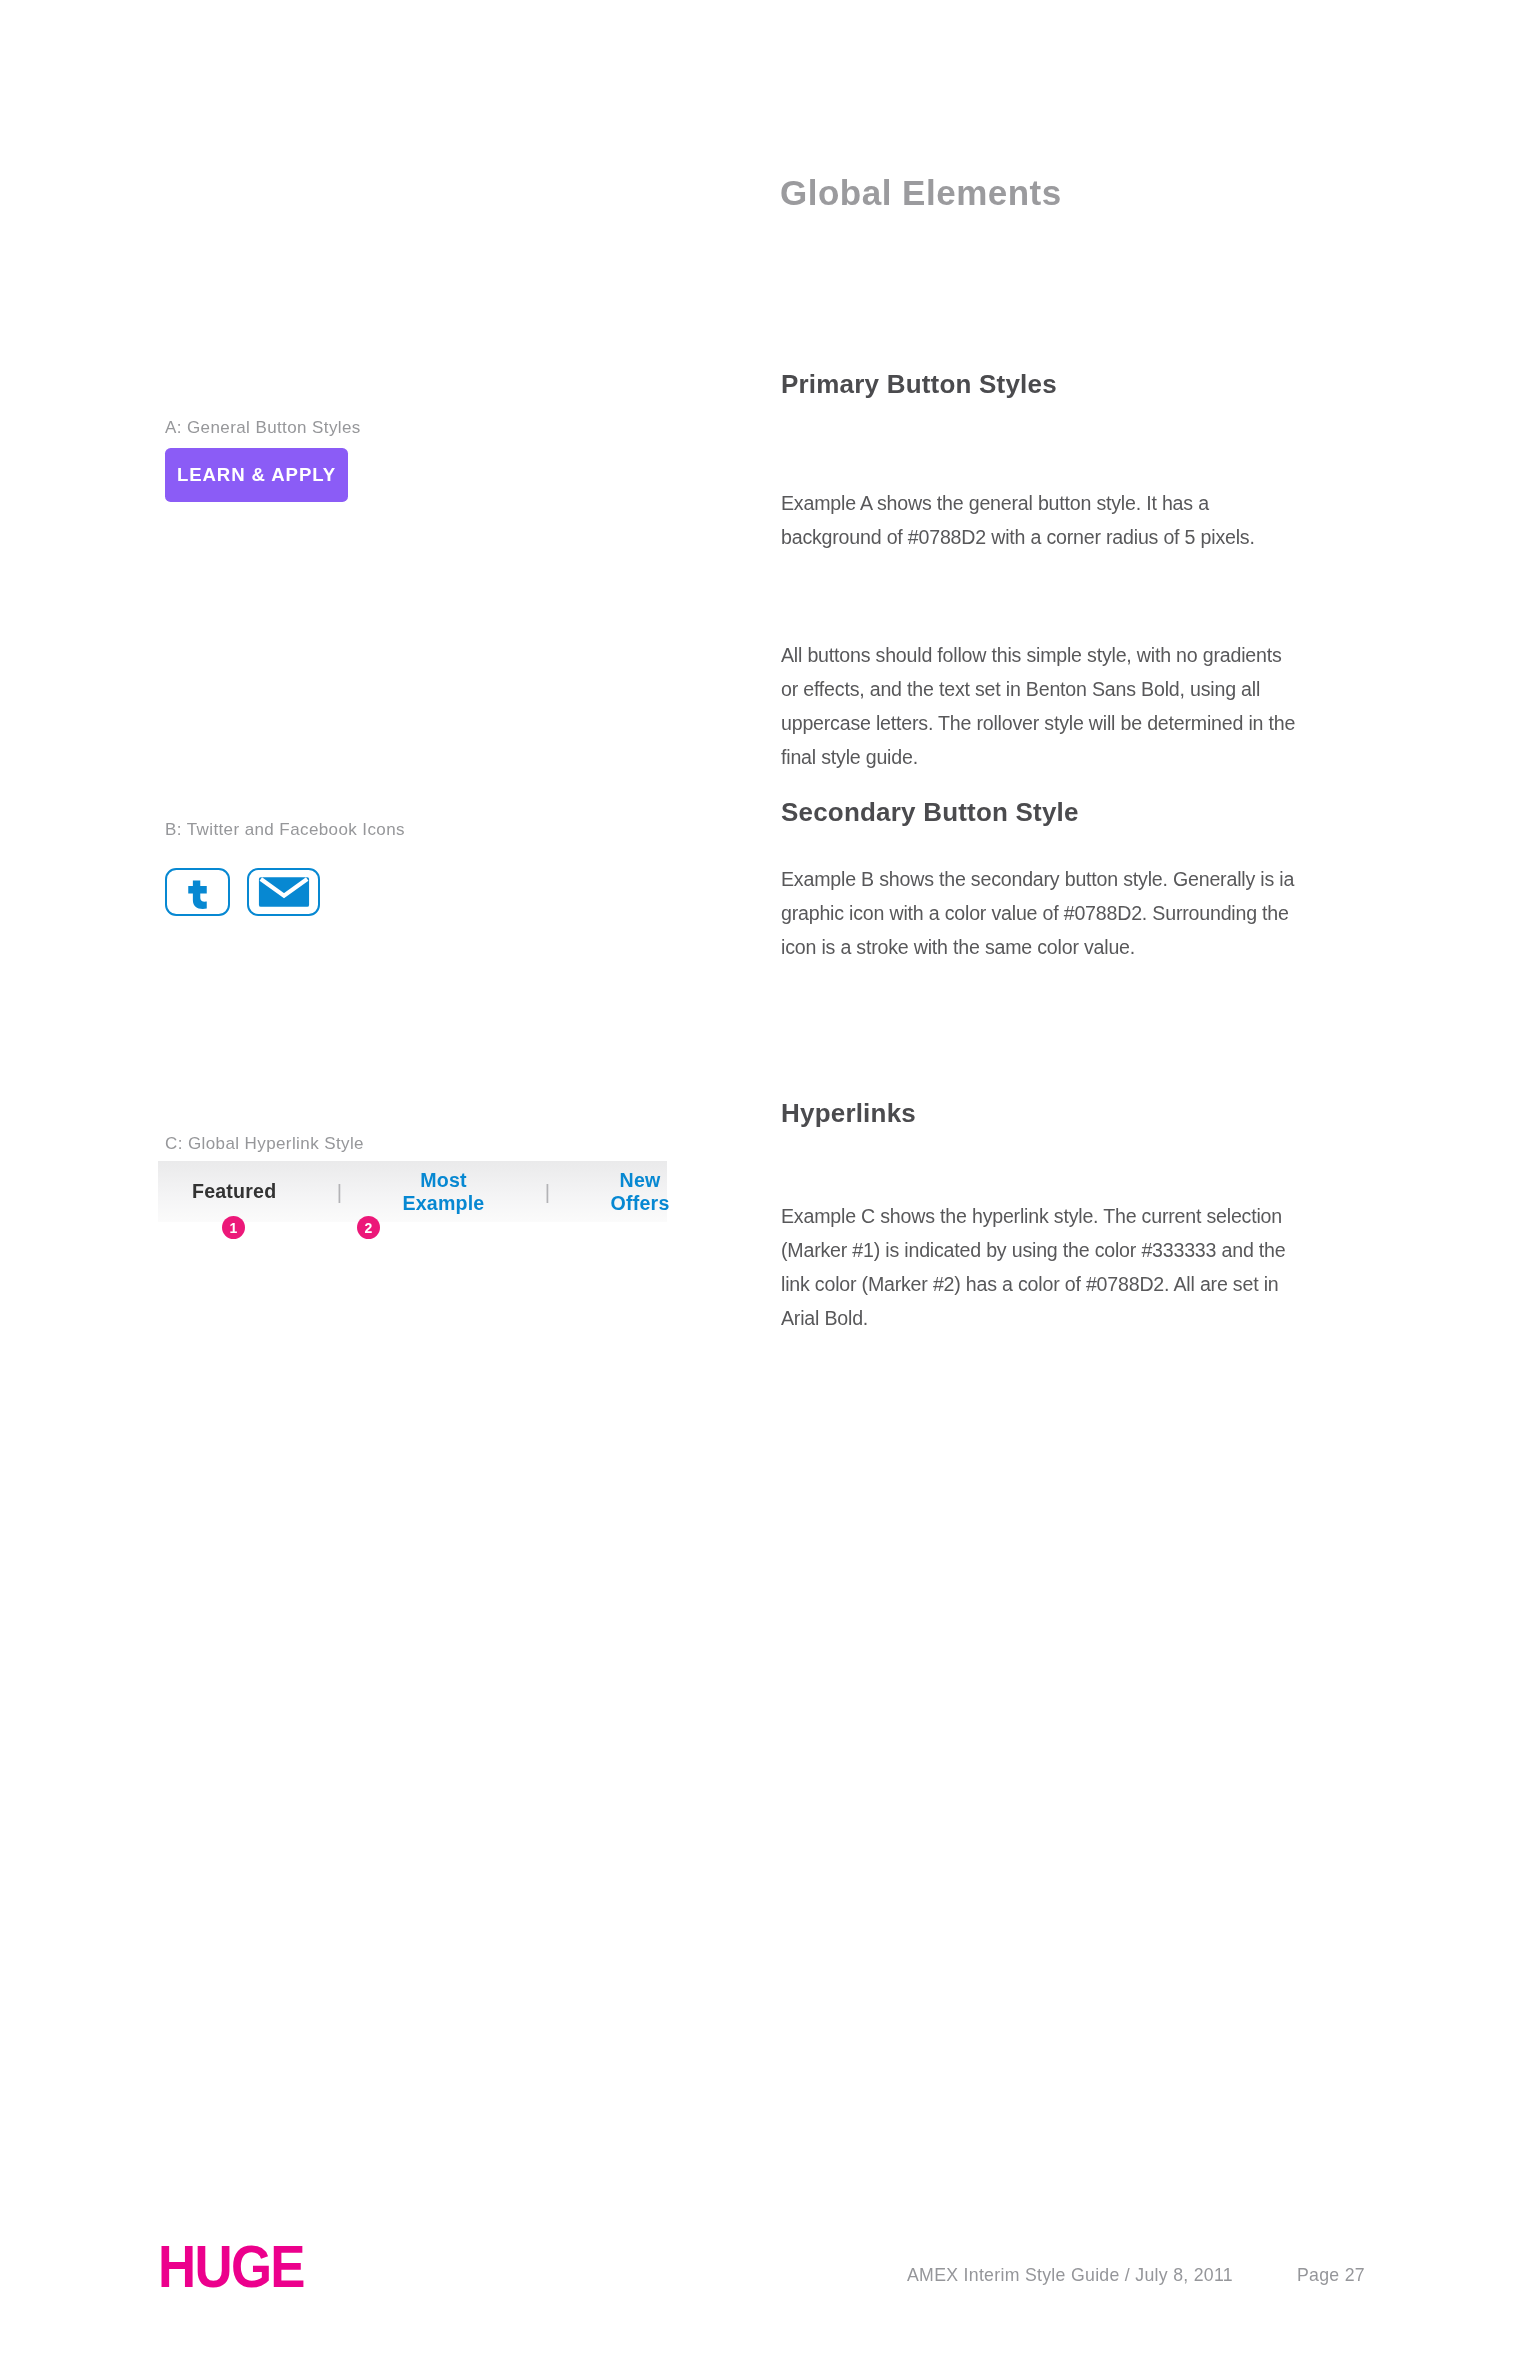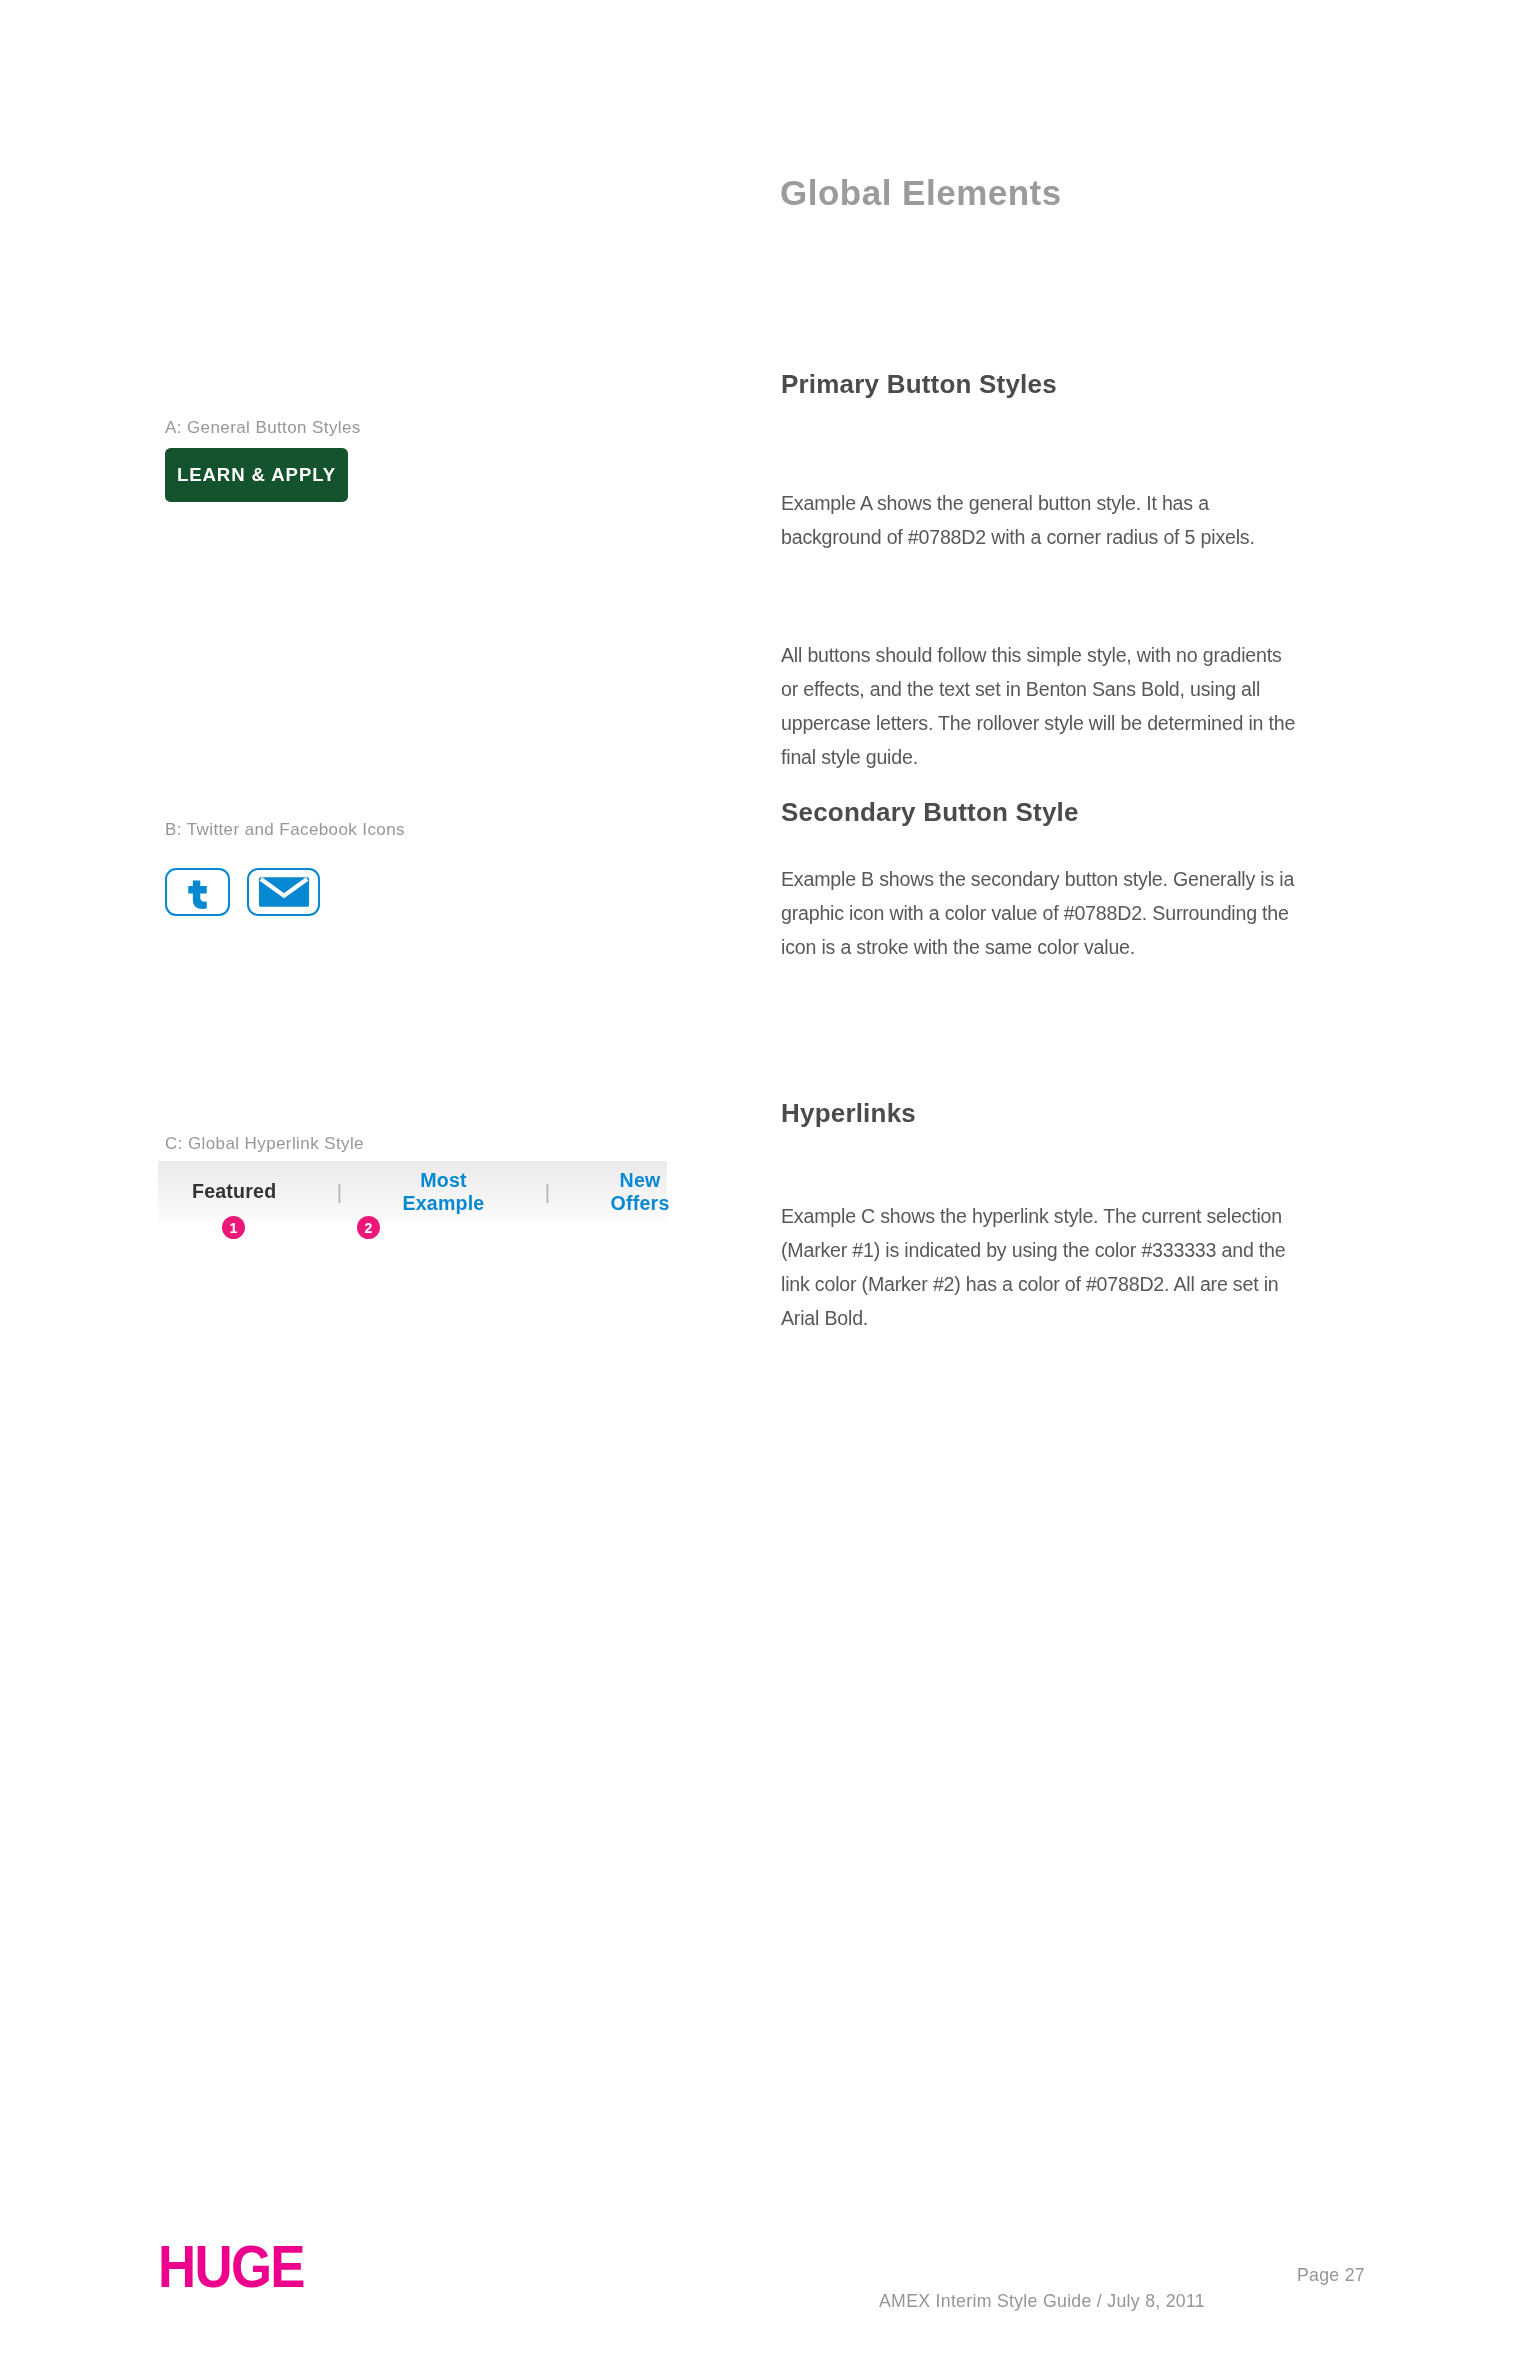--- a/index.html
+++ b/index.html
@@ -30,21 +30,21 @@
 
   
   .ex-label{
     left:165px;
     font-size:17px;font-weight:normal;color:#96979a;letter-spacing:0.4px;
   }
 
   
   .primary-btn{
     left:165px;top:448px;width:183px;height:54px;
-    background:#14532d;border:none;border-radius:5.6px;
+    background:#8b5cf6;border:none;border-radius:5.6px;
     color:#ffffff;font-family:"Liberation Sans",sans-serif;
     font-size:18.6px;font-weight:bold;letter-spacing:0.9px;
     display:flex;align-items:center;justify-content:center;cursor:pointer;
   }
 
   
   .icon-box{
     top:868px;height:48px;box-sizing:border-box;
     border:2.8px solid #0788D2;border-radius:11.2px;background:#ffffff;
     display:flex;align-items:center;justify-content:center;cursor:pointer;
@@ -77,21 +77,21 @@
 
   
   .logo{
     left:158px;top:2237px;
     font-size:60px;font-weight:bold;color:#ec008c;letter-spacing:-1.9px;
     transform:scaleX(0.88);transform-origin:left center;line-height:1;
   }
   .footer-text{
     top:2265px;font-size:17.7px;color:#95969a;letter-spacing:0.3px;
   }
-  .doc-info{left:879px;margin-top:26px;}
+  .doc-info{left:907px;}
   .page-number{left:1297px;}
 </style>
 </head>
 <body>
 
 <div class="abs page-title">Global Elements</div>
 
 <div class="abs ex-label" style="top:418px">A: General Button Styles</div>
 <button class="abs primary-btn">LEARN &amp; APPLY</button>
 

